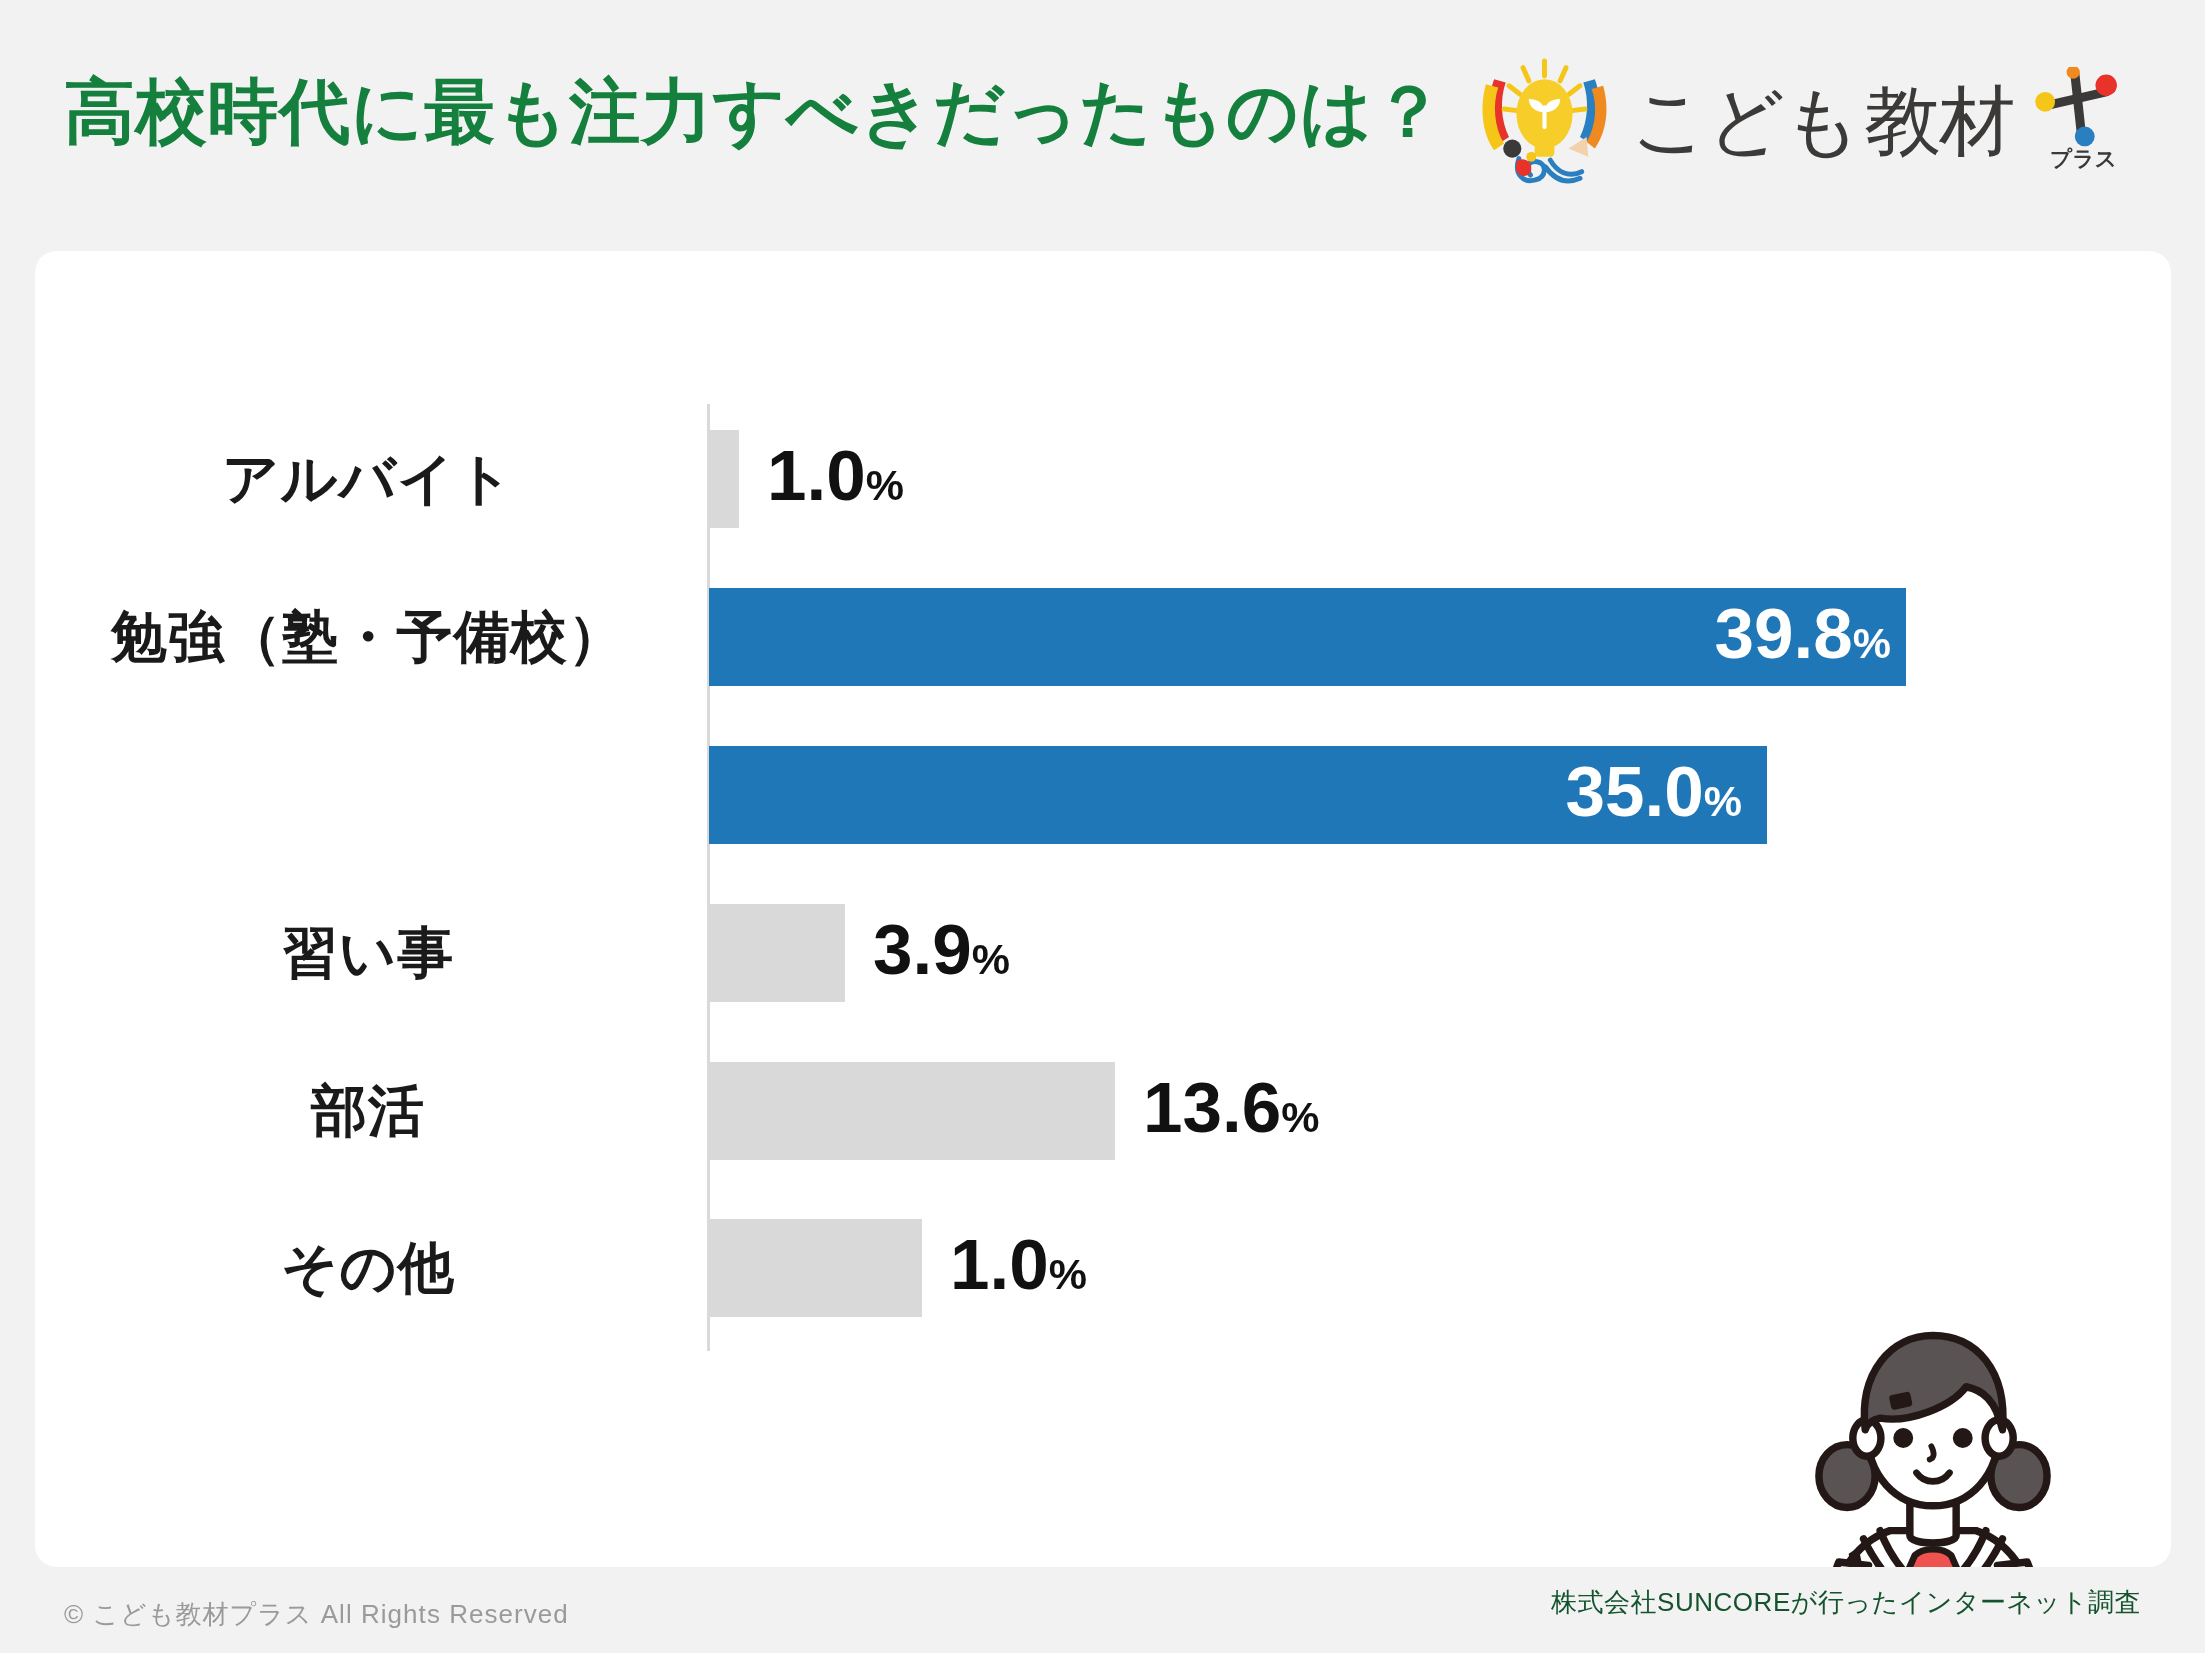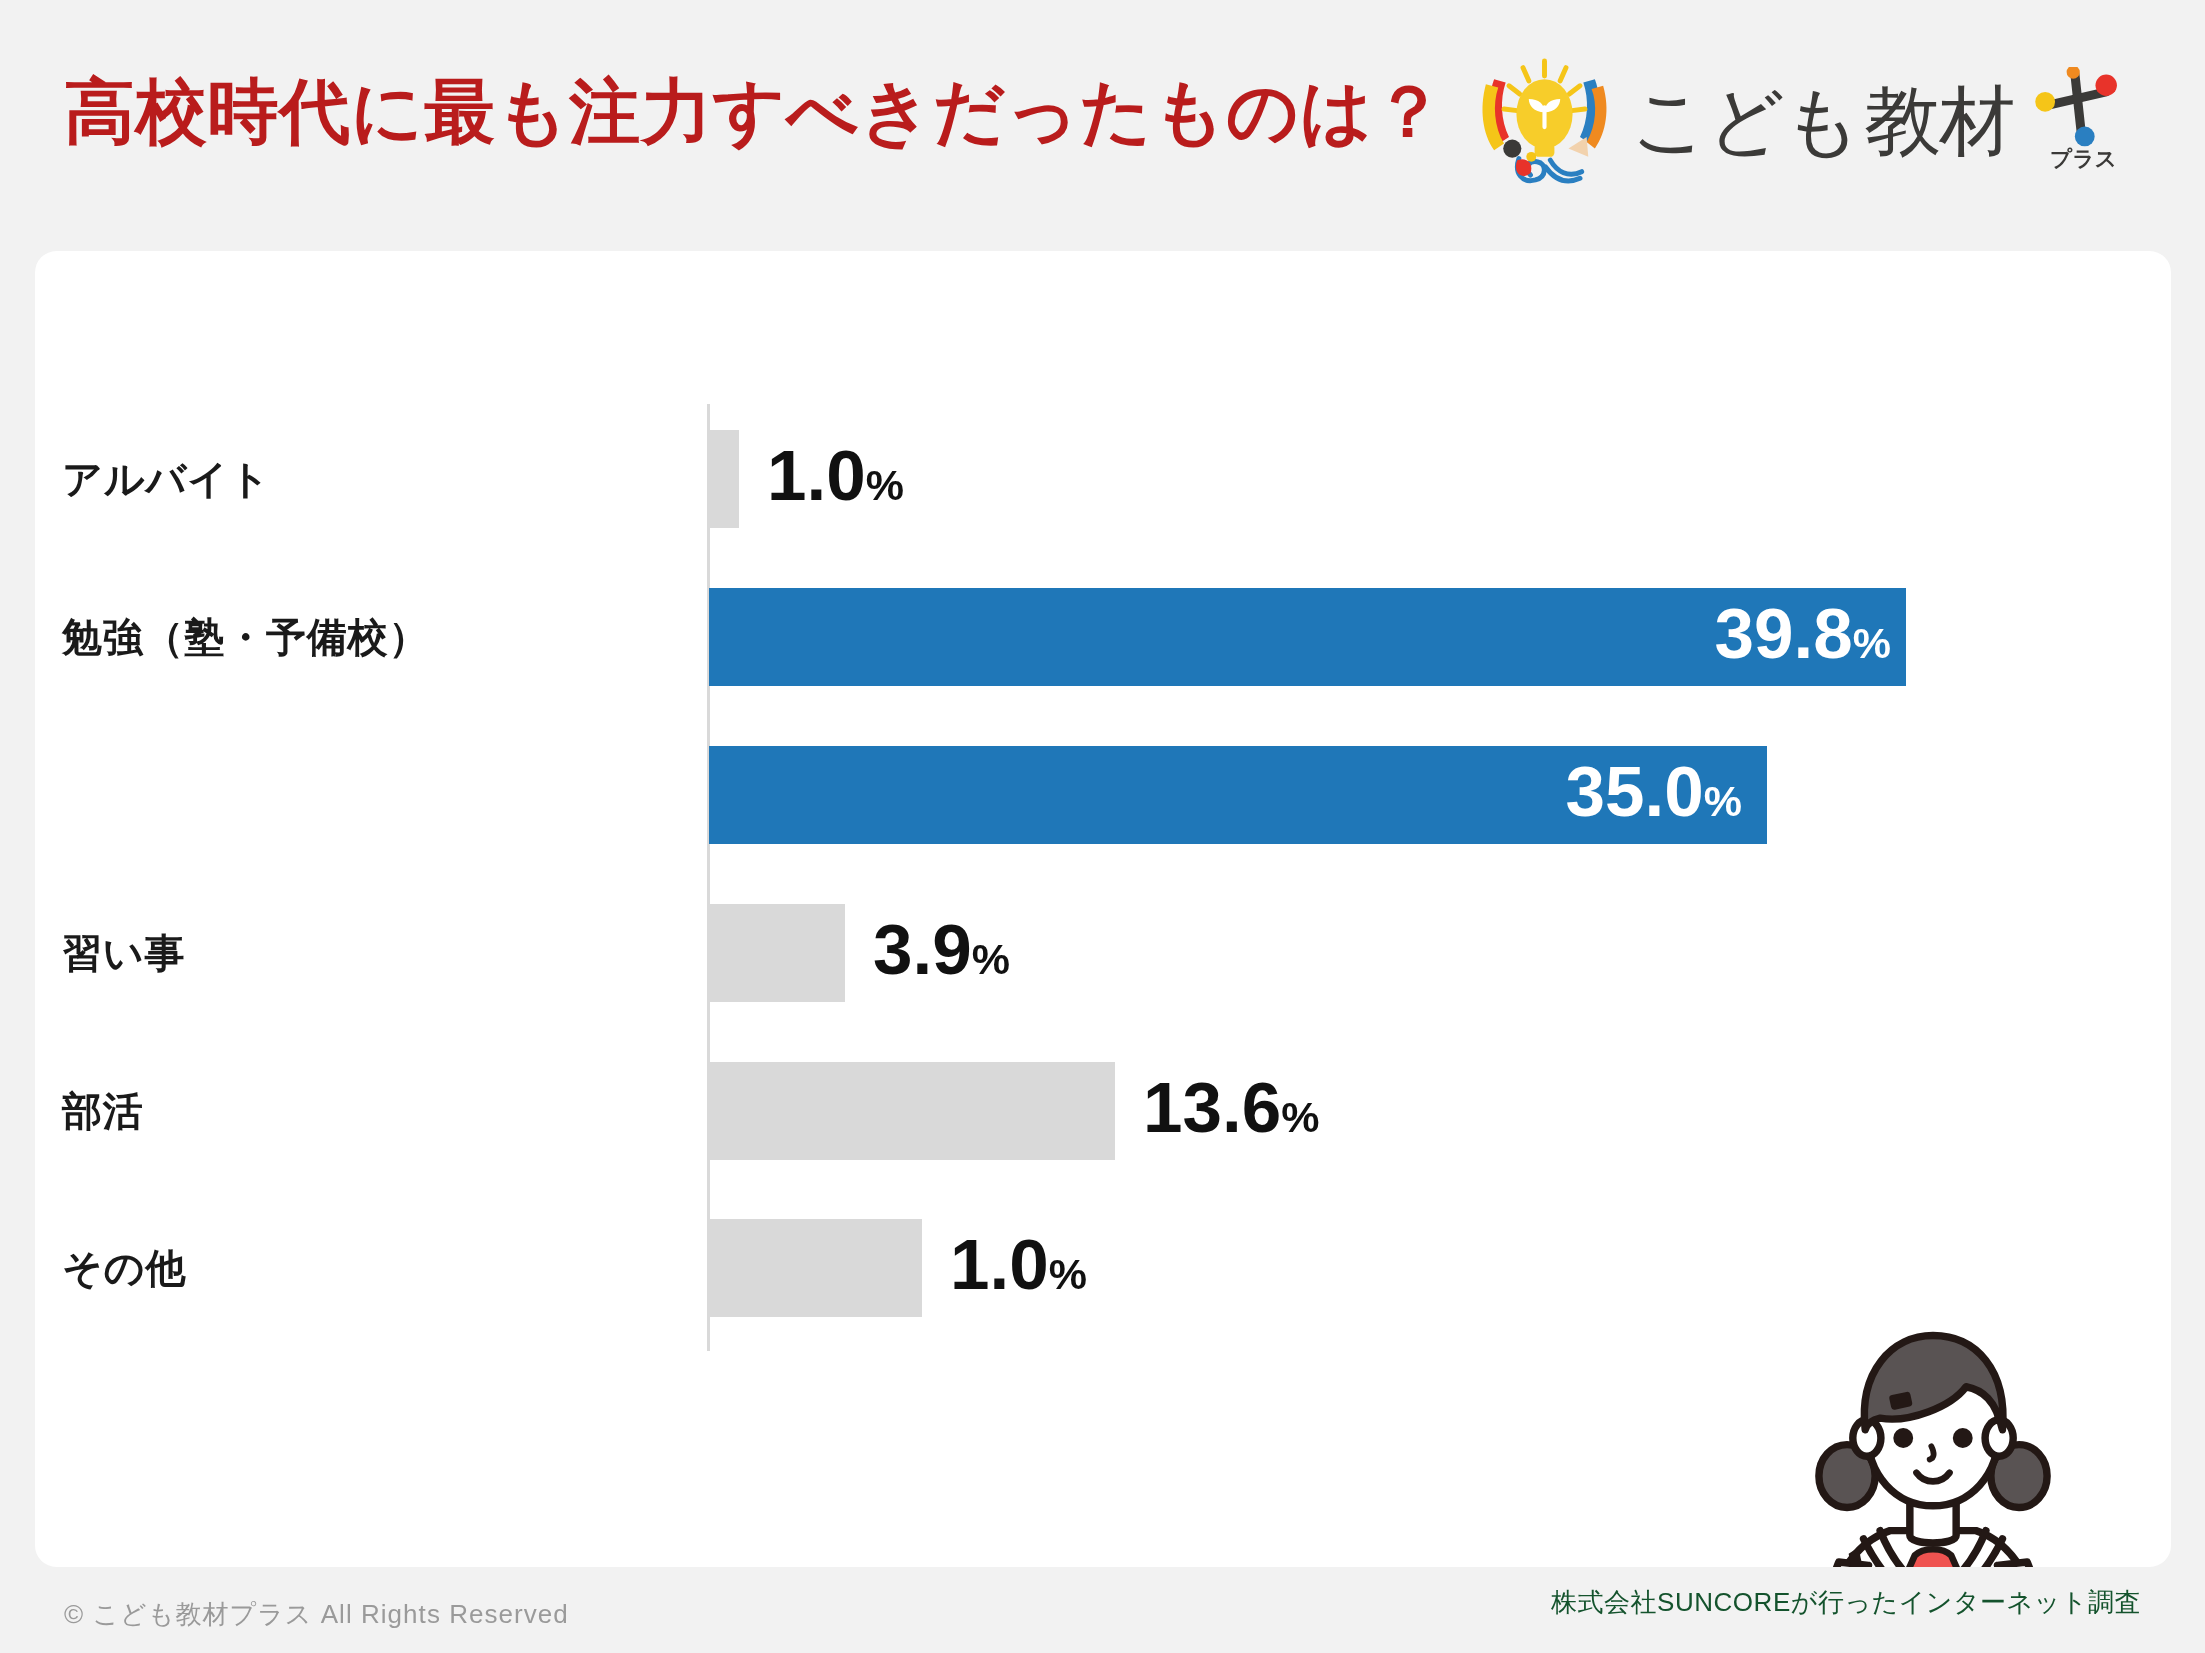--- a/index.html
+++ b/index.html
@@ -22,21 +22,21 @@
     top: 0;
     width: 2205px;
     height: 248px;
   }
   #page-title {
     position: absolute;
     left: 64px;
     top: 76px;
     font-size: 71px;
     font-weight: 700;
-    color: #b91c1c;
+    color: #15803d;
     letter-spacing: 0.01em;
     white-space: nowrap;
     line-height: 1;
   }
 
   
   #logo {
     position: absolute;
     right: 79px;
     top: 51px;
@@ -113,22 +113,22 @@
     left: 0;
     width: 2136px;
     height: 157px;
     display: flex;
     align-items: center;
   }
   .cat-label {
     position: absolute;
     right: 1497px;   
     width: 612px;
-    text-align: left;
-    font-size: 40px;
+    text-align: center;
+    font-size: 56px;
     font-weight: 700;
     color: #1a1a1a;
     line-height: 1;
     letter-spacing: 0.02em;
     white-space: nowrap;
   }
   .bar {
     position: absolute;
     left: 674px;
     height: 98px;

